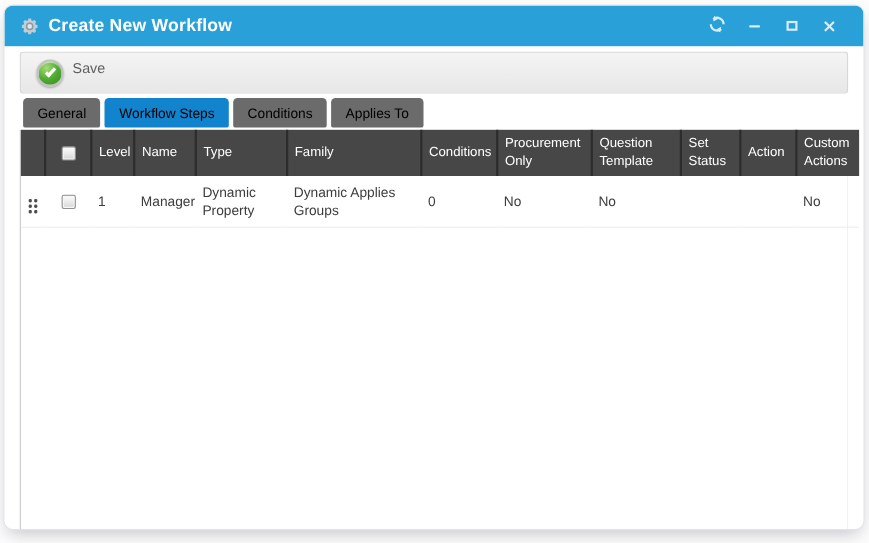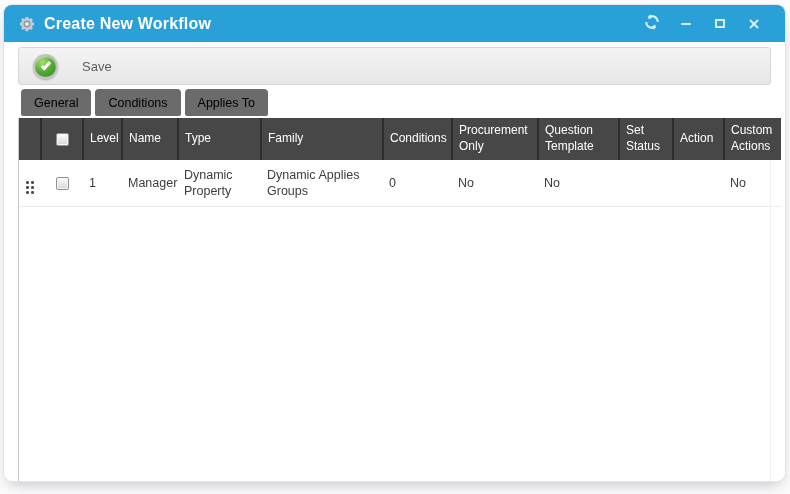--- a/index.html
+++ b/index.html
@@ -36,21 +36,21 @@
 
   
   .win-body { flex:1; display:flex; flex-direction:column; padding:5px 14px 0 14px; min-height:0; }
 
   .toolbar {
     flex:0 0 38px; background:linear-gradient(#f4f4f4,#e7e7e7);
     border:1px solid #d7d7d7; border-radius:3px;
     display:flex; align-items:center; padding:0 8px; margin-bottom:3px;
   }
   .tb-button {
-    display:flex; align-items:center; gap:24px; background:none; border:none;
+    display:flex; gap:8px; background:none; border:none;
     font-family:inherit; font-size:13px; color:#5f5f5f; cursor:pointer; padding:2px 6px;
   }
   .sphere {
     width:25px; height:25px; border-radius:50%; border:2px solid #c2c2c2;
     box-shadow:0 1px 2px rgba(0,0,0,.28), inset 0 1px 1px rgba(255,255,255,.6);
     display:flex; align-items:center; justify-content:center; position:relative; flex:0 0 auto;
   }
   .sphere.green { background:radial-gradient(circle at 35% 28%, #a8da78 0%, #53ad33 48%, #2e8a1d 100%); }
   .sphere.red   { background:radial-gradient(circle at 35% 28%, #f2938a 0%, #d13a28 48%, #9f1405 100%); }
   .glyph-check { width:10px; height:5px; border-left:3px solid #fff; border-bottom:3px solid #fff; transform:rotate(-47deg) translate(1px,-1px); }
@@ -137,20 +137,21 @@
       <button class="tb-button">
         <span class="sphere green">
             <span class="glyph-check"></span>
           </span>
         <span>Save</span>
       </button>
     </div>
 
     <div class="tabs">
       <button class="tab">General</button>
+      <button class="tab active">Workflow Steps</button>
       <button class="tab">Conditions</button>
       <button class="tab">Applies To</button>
     </div>
 
 
     <div class="grid">
       <table>
         <colgroup>
           <col style="width:22px">
             <col style="width:42px">

